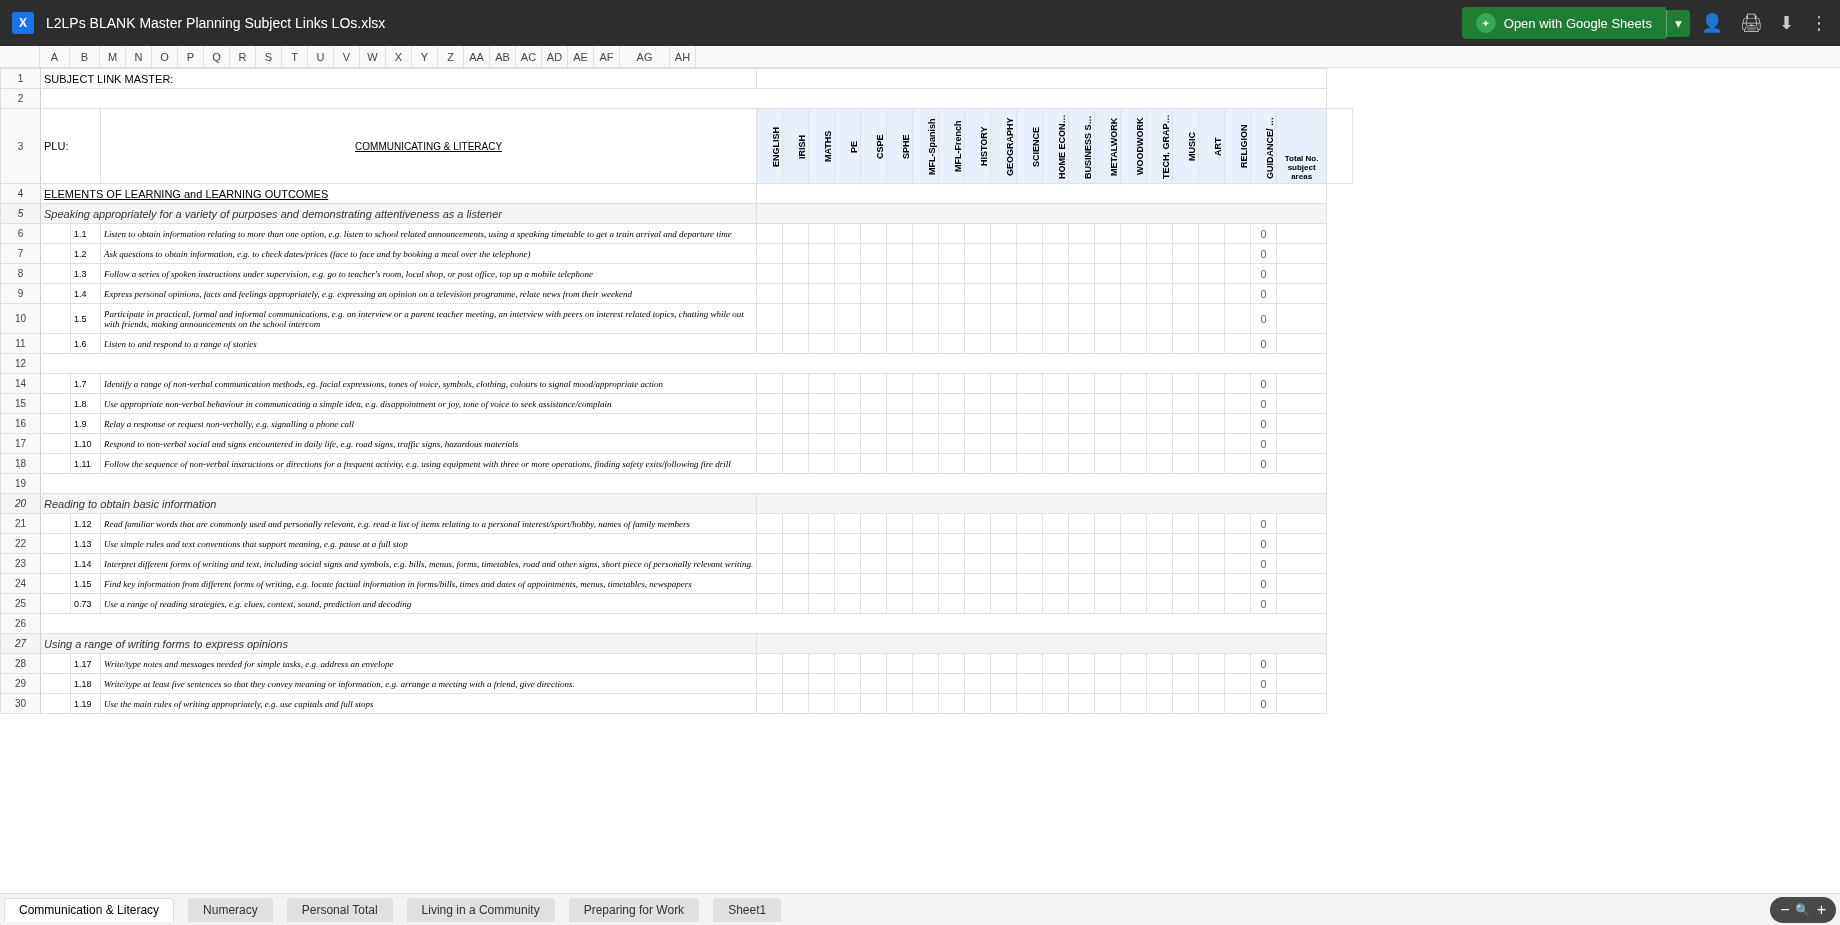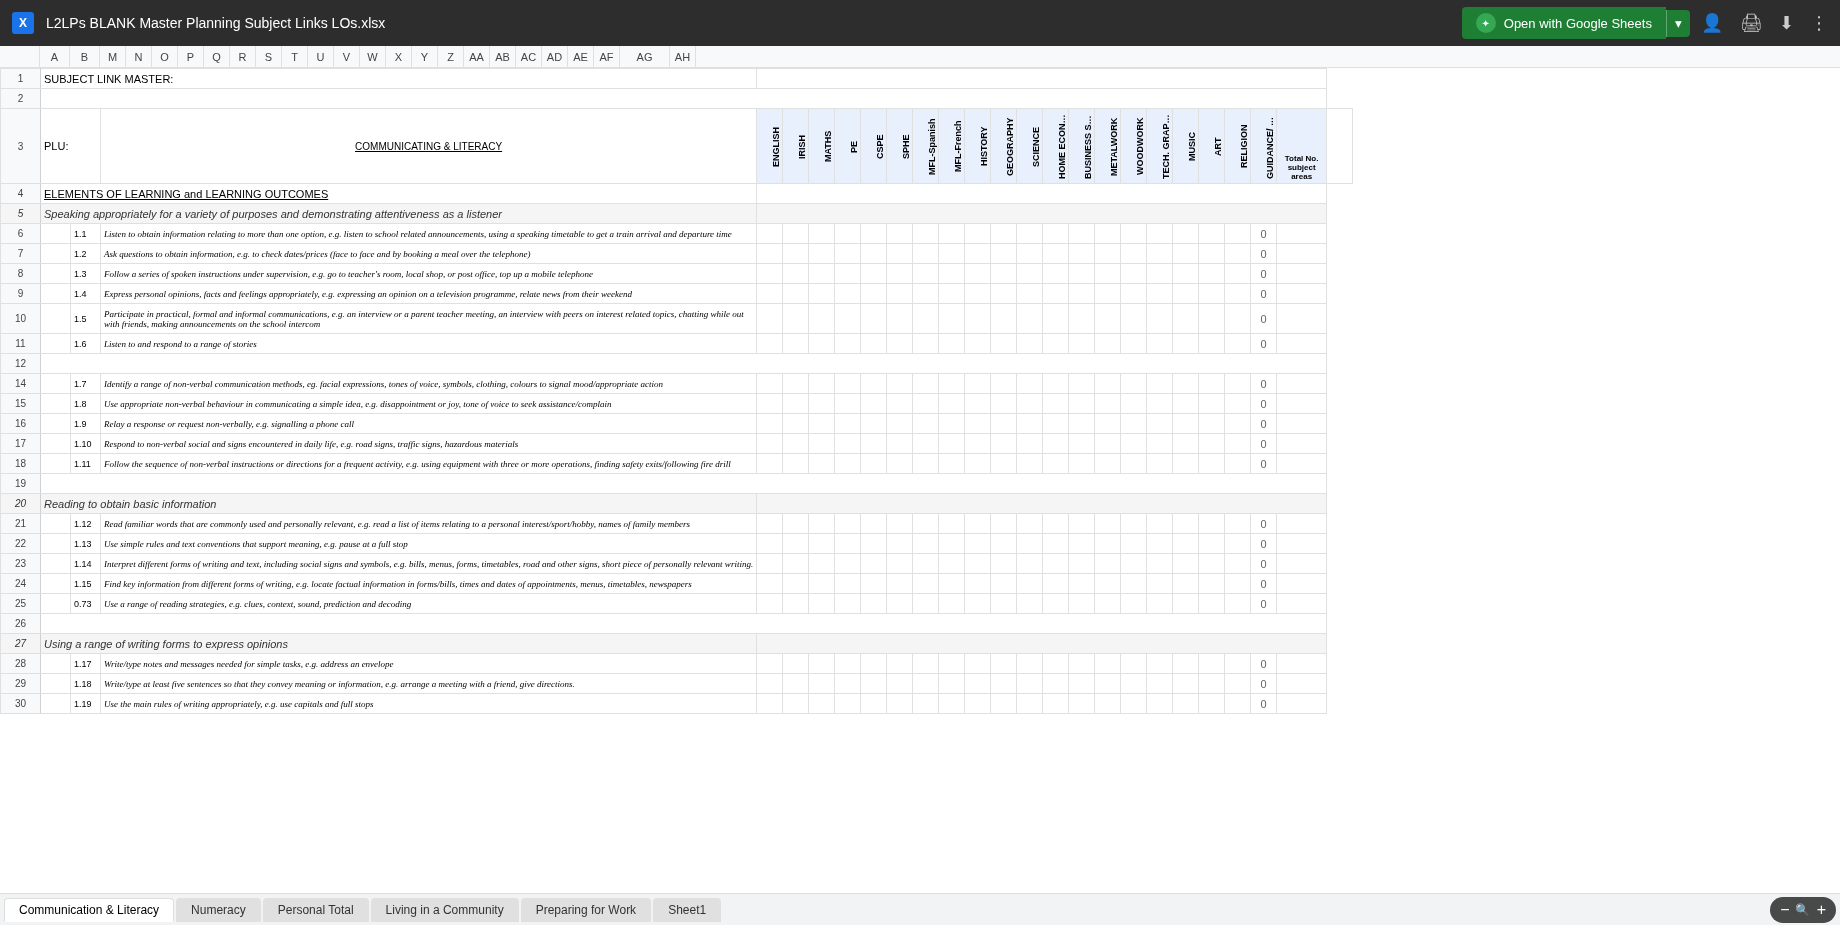--- a/index.html
+++ b/index.html
@@ -38,21 +38,21 @@
     .cell-small { font-size: 9px; }
     .header-rotated { 
       height: 70px; width: 26px; writing-mode: vertical-rl; transform: rotate(180deg); font-size: 9px; text-align: center; vertical-align: bottom; padding: 4px 2px; background: #e8f0fe; font-weight: bold;
     }
     .zero-cell { text-align: center; color: #666; }
     .section-row td { background: #f5f5f5; font-style: italic; color: #333; }
     .total-header { background: #e8f0fe; font-size: 9px; font-weight: bold; text-align: center; }
 
     
     #tab-bar {
-      display: flex; align-items: center; background: #f1f3f4; border-top: 1px solid #ddd; height: 32px; padding: 0 4px; gap: 2px;
+      display: flex; align-items: center; background: #f1f3f4; border-top: 1px solid #ddd; height: 32px; padding: 0 4px; gap: 14px;
     }
     .tab {
       padding: 4px 14px; border-radius: 4px 4px 0 0; cursor: pointer; font-size: 12px; white-space: nowrap;
       border: 1px solid transparent; background: #e0e0e0; color: #333;
     }
     .tab.active { background: #fff; border-color: #ddd #ddd #fff; color: #000; font-weight: 500; }
     .zoom-bar { margin-left: auto; display: flex; align-items: center; gap: 6px; background: rgba(0,0,0,0.7); color: #fff; border-radius: 20px; padding: 4px 10px; }
     .zoom-bar button { background: none; border: none; color: #fff; font-size: 16px; cursor: pointer; }
     .zoom-bar span { font-size: 12px; }
   </style>

